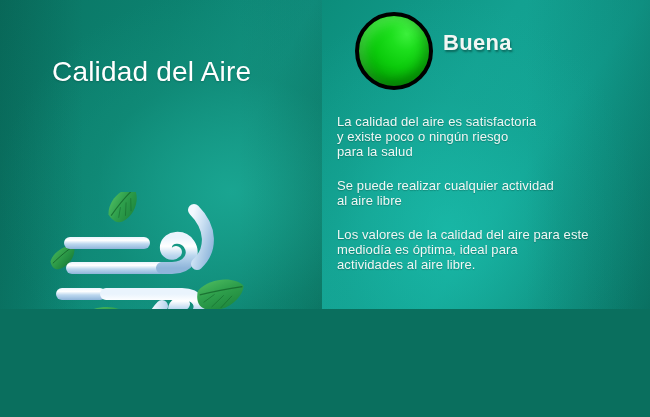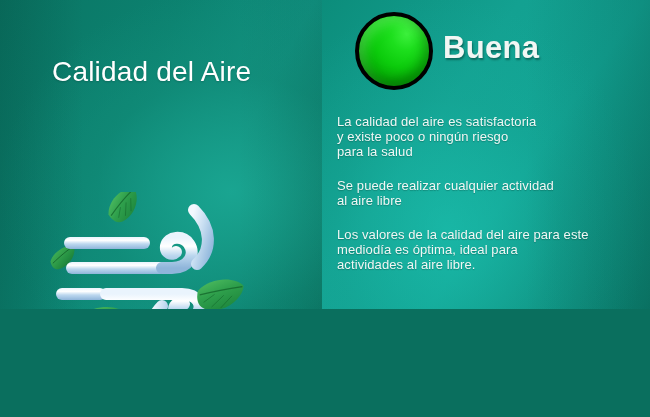--- a/index.html
+++ b/index.html
@@ -118,21 +118,21 @@
     box-sizing: border-box;
     background:
       radial-gradient(circle at 68% 26%, #3cf03c 0%, #1ddf1d 22%, #0ccc0c 48%, #04a804 74%, #017a01 100%);
     box-shadow: inset -4px -6px 12px rgba(0,70,0,0.45),
                 inset 5px 6px 12px rgba(160,255,160,0.35);
   }
   .status-label {
     position: absolute;
     left: 88px;
     top: 18px;
-    font-size: 31px;
+    font-size: 22px;
     font-weight: bold;
     color: #f2f7f4;
     letter-spacing: 0.3px;
     text-shadow: 1px 2px 2px rgba(0,40,34,0.45);
     white-space: nowrap;
   }
 
   
   .para-block {
     position: absolute;

